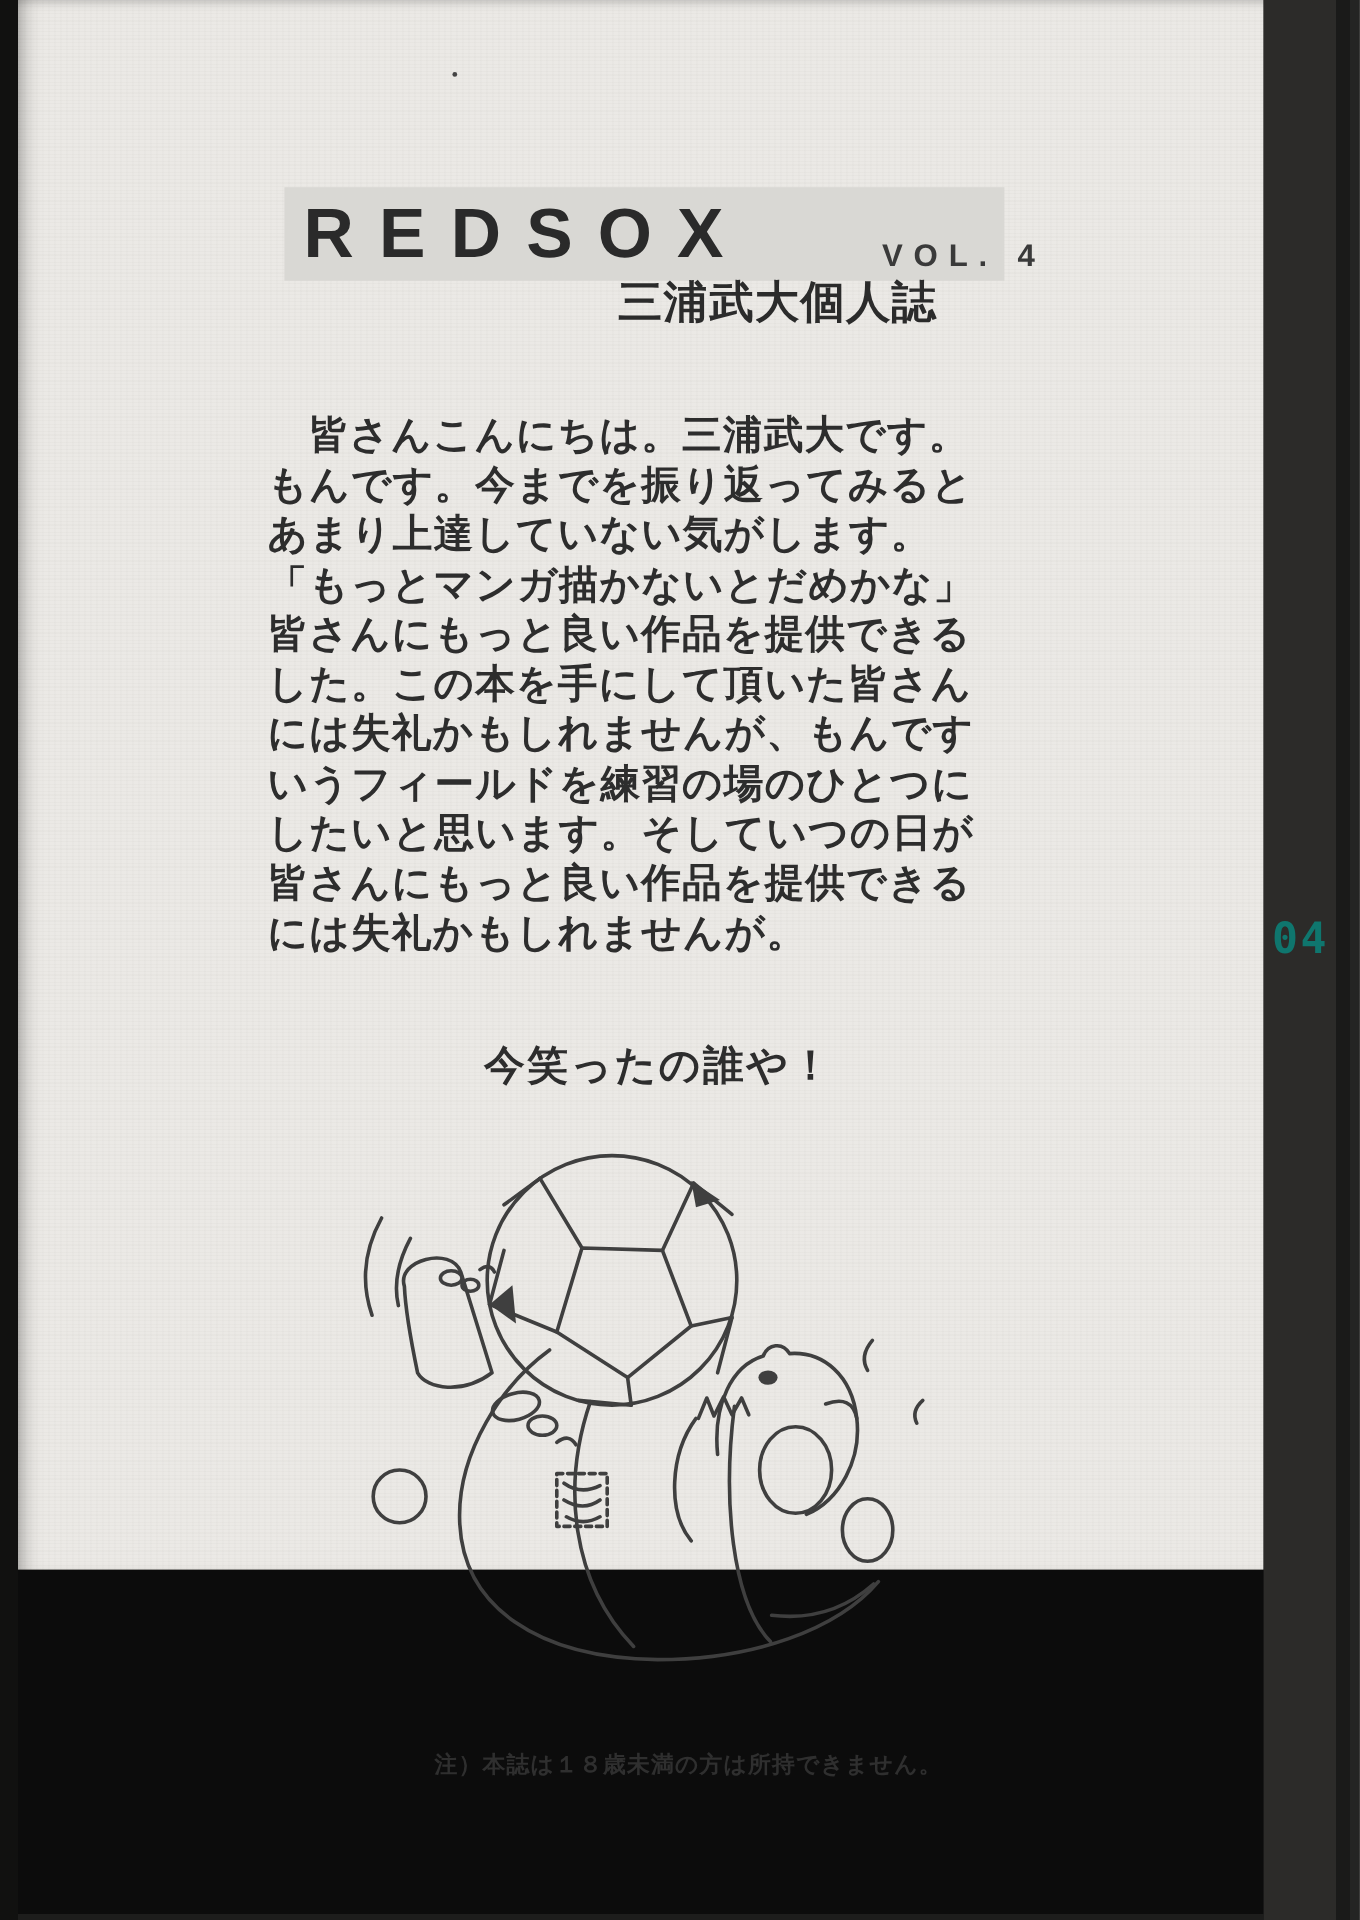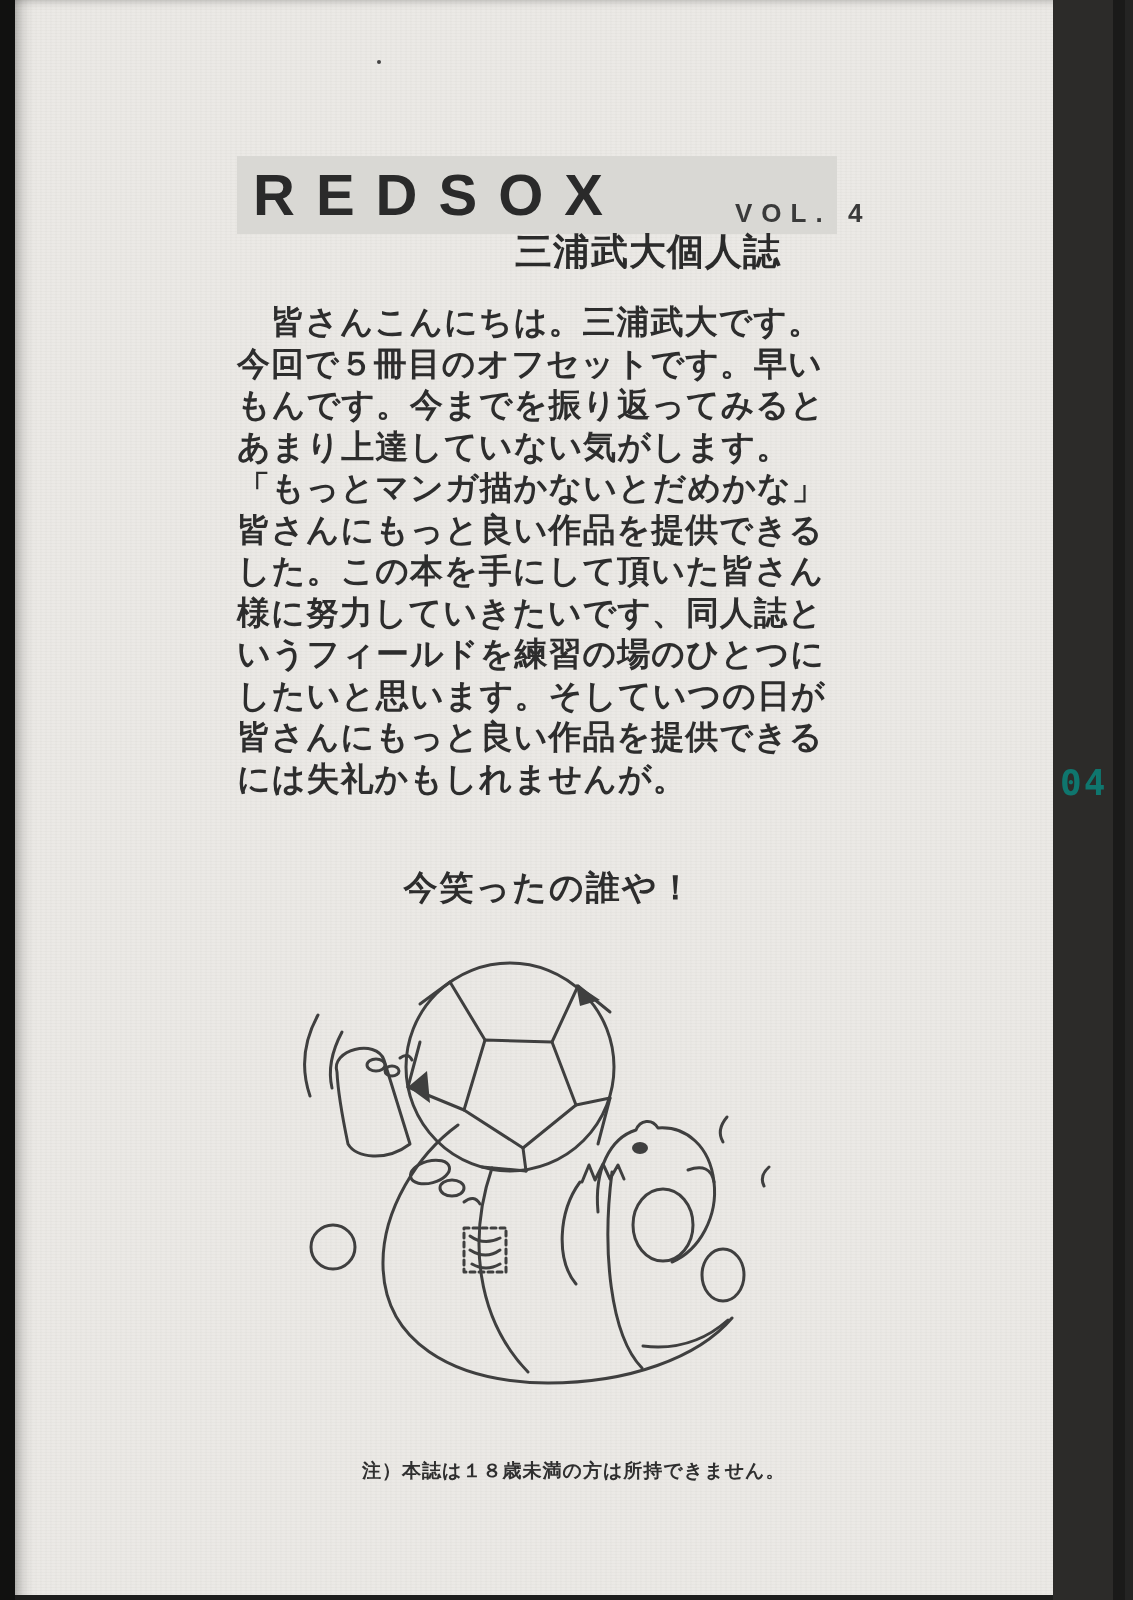--- a/index.html
+++ b/index.html
@@ -2,21 +2,21 @@
 <html><head>
 <meta charset="utf-8">
 <style>
   html,body{margin:0;padding:0;}
   body{
     width:1133px;height:1600px;position:relative;overflow:hidden;
     background:#0c0c0c;
     font-family:"Liberation Sans","DejaVu Sans",sans-serif;
   }
   .paper{
-    position:absolute;left:15px;top:0;width:1038px;height:1600px;
+    position:absolute;left:15px;top:0;width:1038px;height:1308px;
     background-color:#ebe9e5;
     background-image:
       repeating-linear-gradient(0deg, rgba(0,0,0,0.015) 0 1px, rgba(255,255,255,0.02) 1px 3px),
       repeating-linear-gradient(90deg, rgba(0,0,0,0.01) 0 2px, rgba(255,255,255,0.015) 2px 5px);
     box-shadow:inset 14px 0 18px -14px rgba(0,0,0,.45), inset 0 8px 10px -8px rgba(0,0,0,.25);
   }
   .bottom-edge{
     position:absolute;left:15px;bottom:0;width:1038px;height:5px;background:#1d1d1c;
   }
   .left-strip{
@@ -75,29 +75,28 @@
 <div class="paper">
 
   <div class="speck"></div>
 
   <div class="title-box" style="left:222px;">
     <div class="title-text">REDSOX</div>
     <div class="volume-label">VOL. 4</div>
   </div>
   <div class="subtitle" style="left:500px;">三浦武大個人誌</div>
 
-  <div class="intro" style="left:222px;">
+  <div class="intro" style="left:208px;margin-top:40px;">
     <div>　皆さんこんにちは。三浦武大です。</div>
-    <div>今回で５冊目のオフセットです。早い</div>
     <div>もんです。今までを振り返ってみると</div>
     <div>あまり上達していない気がします。</div>
     <div>「もっとマンガ描かないとだめかな」</div>
     <div>皆さんにもっと良い作品を提供できる</div>
     <div>した。この本を手にして頂いた皆さん</div>
-    <div>様に努力していきたいです、同人誌と</div>
+    <div>には失礼かもしれませんが、もんです</div>
     <div>いうフィールドを練習の場のひとつに</div>
     <div>したいと思います。そしていつの日が</div>
     <div>皆さんにもっと良い作品を提供できる</div>
     <div>には失礼かもしれませんが。</div>
   </div>
 
   <div class="callout" style="left:225px;margin-top:22px;">今笑ったの誰や！</div>
 
   <svg class="doodle" style="left:265px;" viewBox="0 0 560 480" fill="none" stroke="#3f3f3f" stroke-width="3" stroke-linecap="round" stroke-linejoin="round">
 

